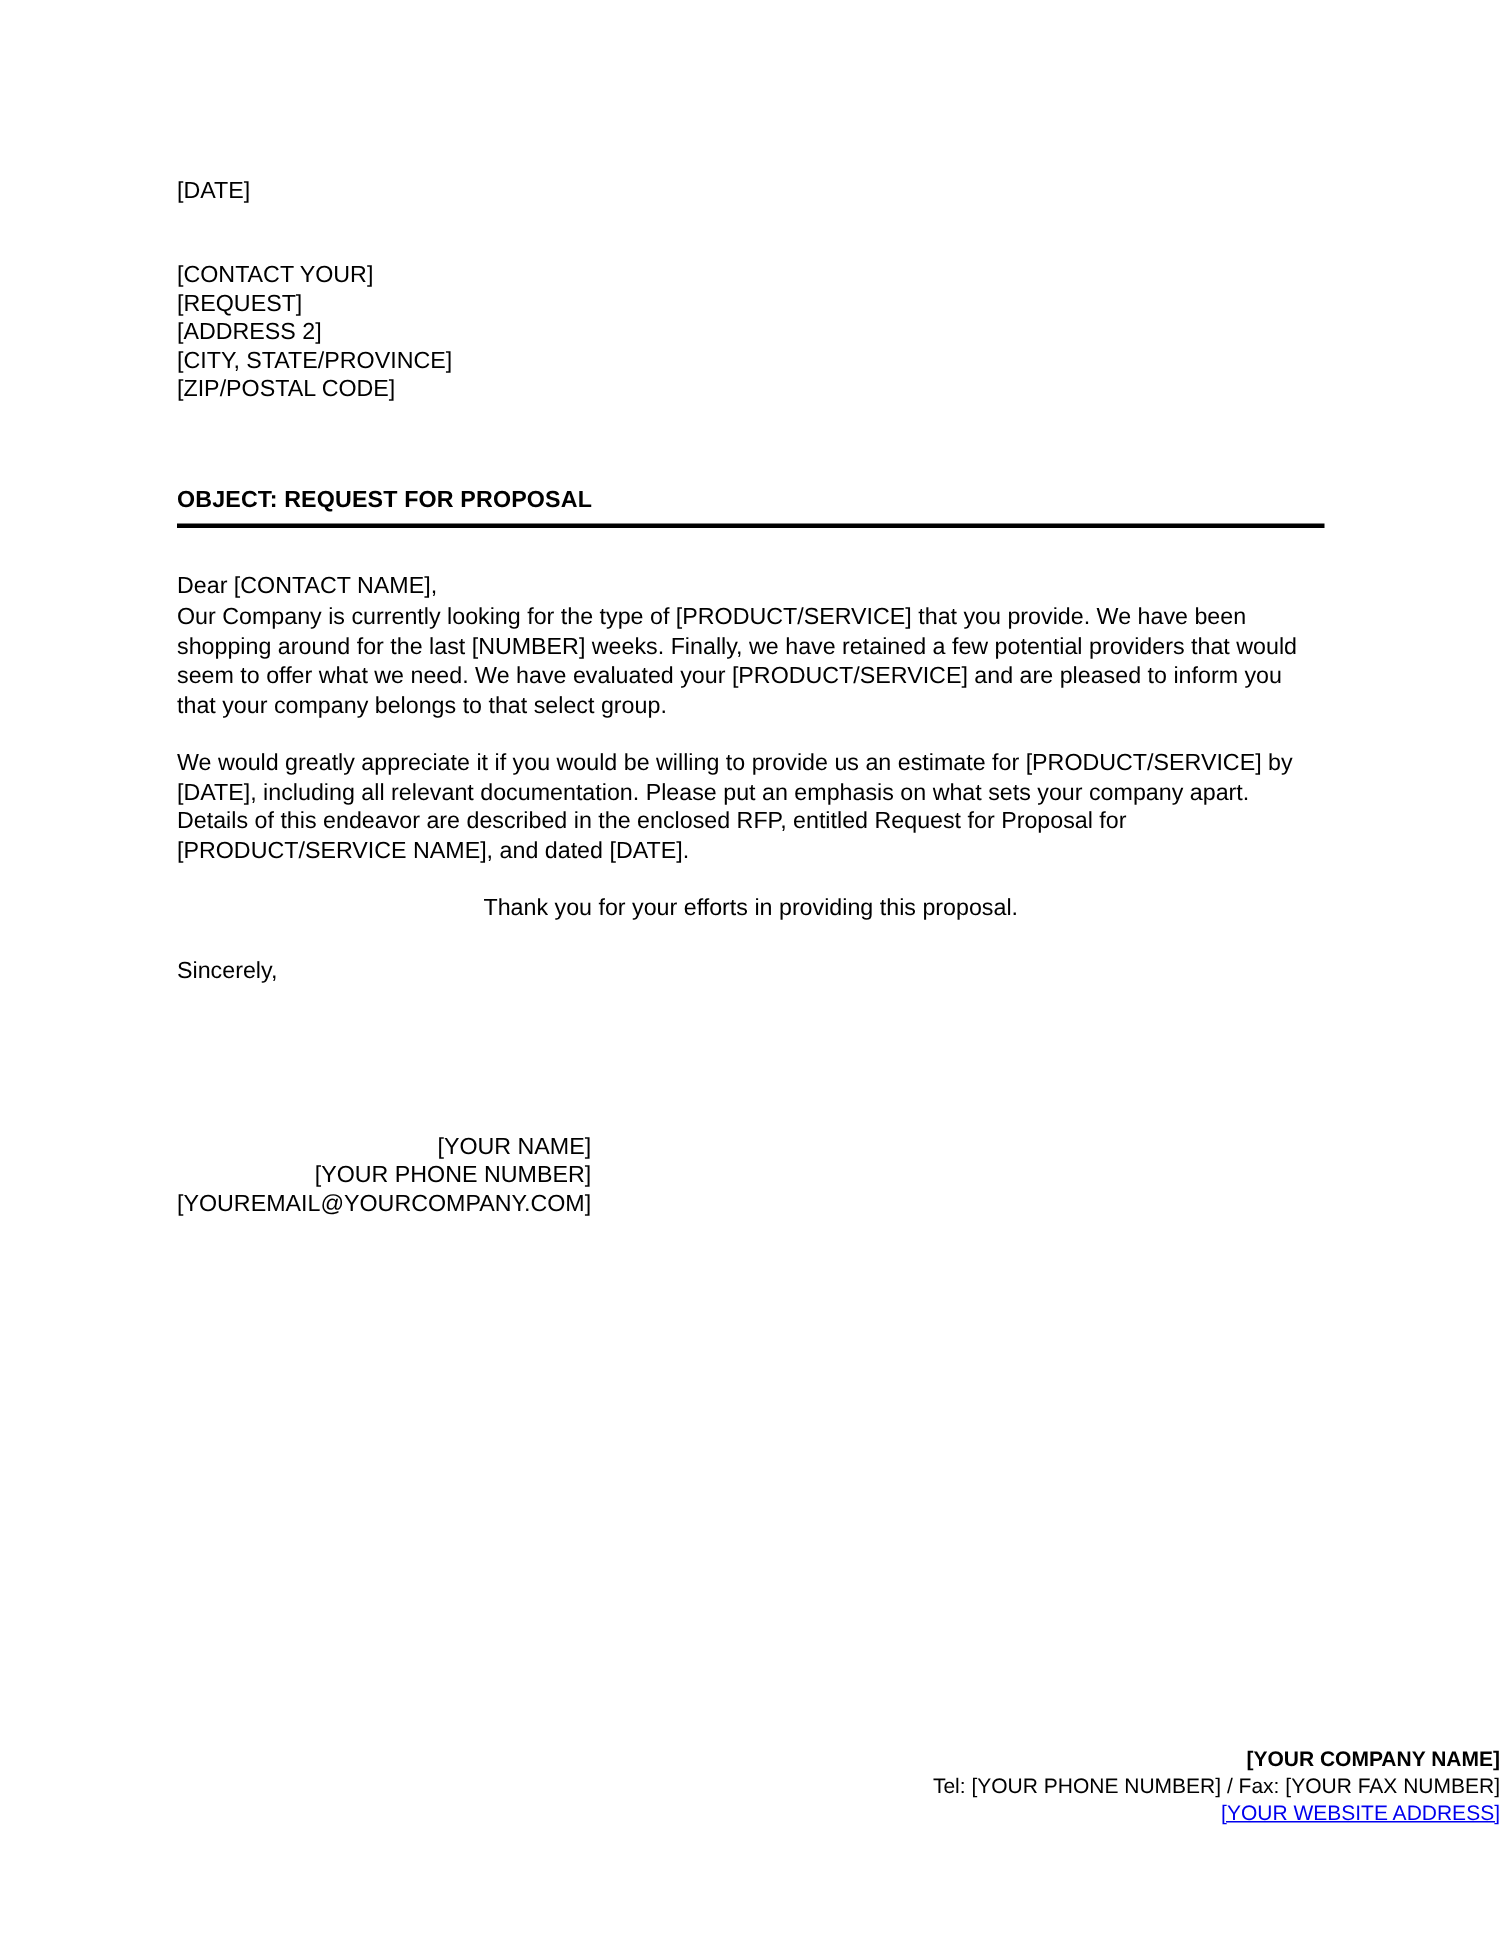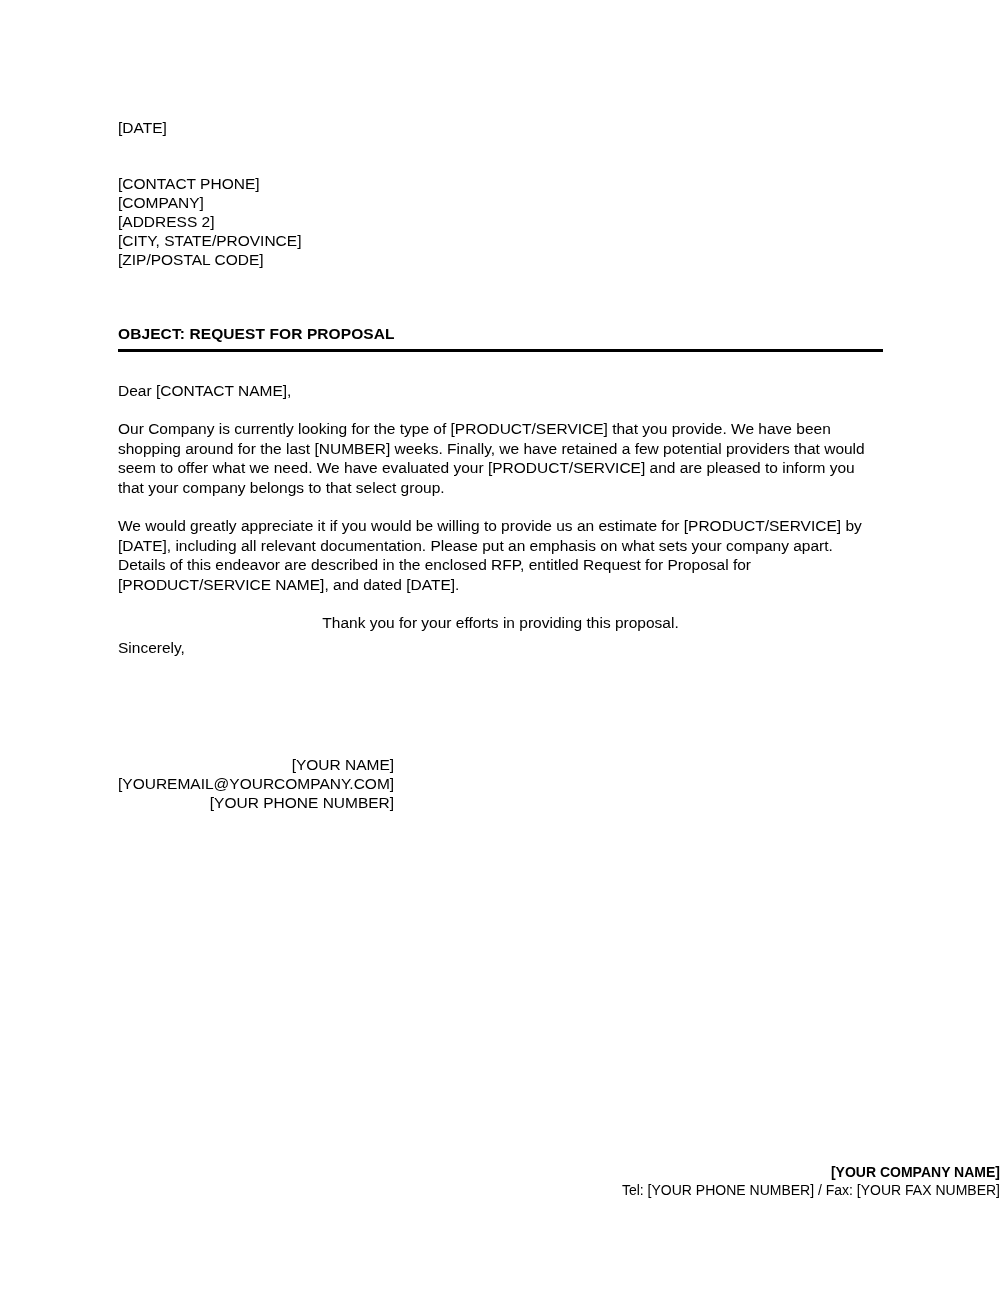--- a/index.html
+++ b/index.html
@@ -65,21 +65,21 @@
   .salutation {
     position: absolute;
     top: 381px;
     left: 0;
     font-size: 15.5px;
     line-height: 19px;
     white-space: nowrap;
   }
   .body-copy {
     position: absolute;
-    top: 419px;
+    top: 402px;
     left: 0;
     width: 765px;
     font-size: 15.5px;
     line-height: 19.5px;
   }
   .body-copy p {
     margin: 0 0 19px 0;
     text-align: left;
   }
   .body-copy p:last-child {
@@ -125,22 +125,22 @@
 </style>
 </head>
 <body>
 
 <div class="page">
   <div class="content">
 
     <div class="date-line">[DATE]</div>
 
     <div class="recipient-block">
-      <div>[CONTACT PHONE]</div>
-      <div>[COMPANY]</div>
+      <div>[CONTACT YOUR]</div>
+      <div>[REQUEST]</div>
       <div>[ADDRESS 2]</div>
       <div>[CITY, STATE/PROVINCE]</div>
       <div>[ZIP/POSTAL CODE]</div>
     </div>
 
     <div class="object-heading">OBJECT: REQUEST FOR PROPOSAL</div>
 
     <div class="rule"></div>
 
     <div class="salutation">Dear [CONTACT NAME],</div>
@@ -148,23 +148,26 @@
     <div class="body-copy">
       <p>Our Company is currently looking for the type of [PRODUCT/SERVICE] that you provide. We have been shopping around for the last [NUMBER] weeks. Finally, we have retained a few potential providers that would seem to offer what we need. We have evaluated your [PRODUCT/SERVICE] and are pleased to inform you that your company belongs to that select group.</p>
       <p>We would greatly appreciate it if you would be willing to provide us an estimate for [PRODUCT/SERVICE] by [DATE], including all relevant documentation. Please put an emphasis on what sets your company apart. Details of this endeavor are described in the enclosed RFP, entitled Request for Proposal for [PRODUCT/SERVICE NAME], and dated [DATE].</p>
       <p>Thank you for your efforts in providing this proposal.</p>
     </div>
 
     <div class="closing">Sincerely,</div>
 
     <div class="signature-block">
       <div>[YOUR NAME]</div>
+      <div>[YOUR PHONE NUMBER]</div>
       <div>[YOUREMAIL@YOURCOMPANY.COM]</div>
-      <div>[YOUR PHONE NUMBER]</div>
     </div>
 
   </div>
 
   <div class="footer">
     <div class="company">[YOUR COMPANY NAME]</div>
     <div>Tel: [YOUR PHONE NUMBER] / Fax: [YOUR FAX NUMBER]</div>
+    <div>
+      <span class="website">[YOUR WEBSITE ADDRESS]</span>
+    </div>
   </div>
 </div>
 
 </body></html>

